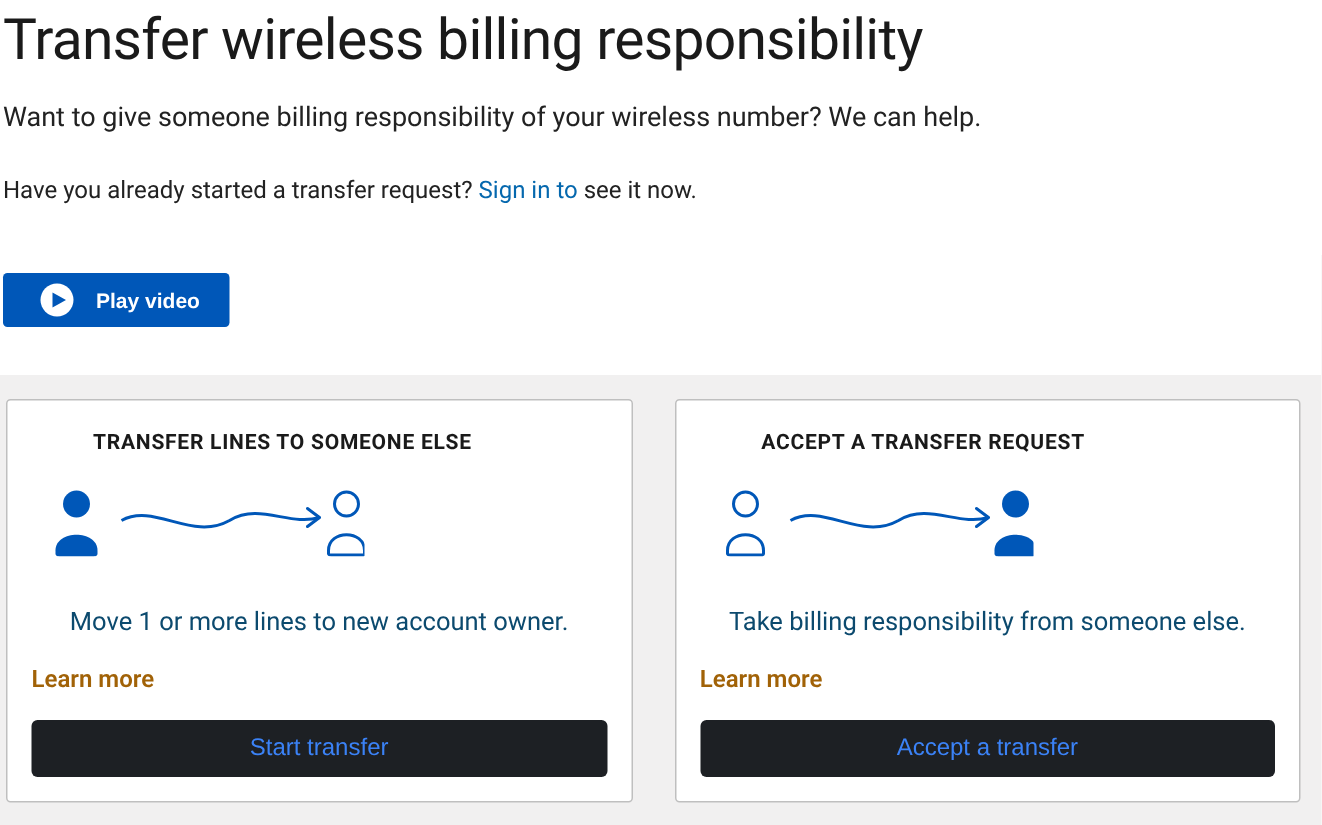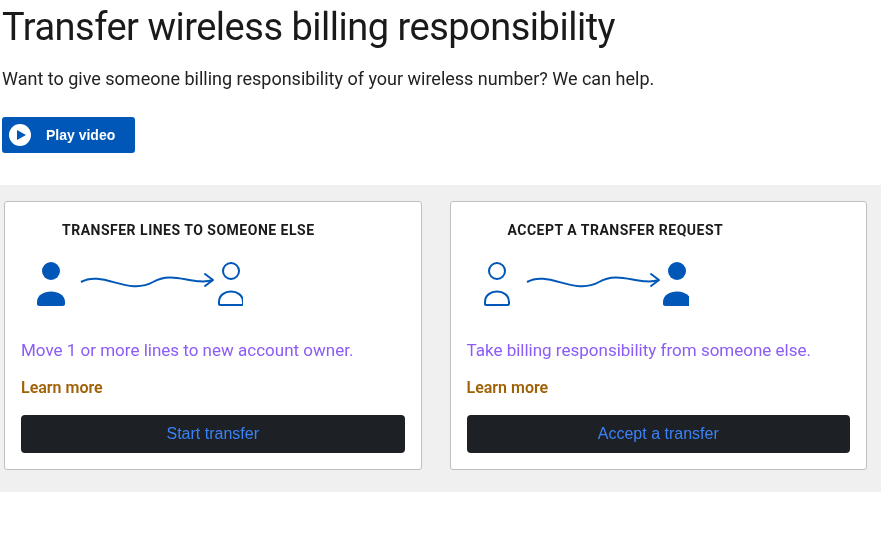--- a/index.html
+++ b/index.html
@@ -41,21 +41,21 @@
       font-size: 20px;
       font-weight: 700;
       margin: 0 0 6px 2px;
     }
     .play-button {
       display: inline-flex;
       align-items: center;
       background: #0057b8;
       color: #fff;
       border: none;
-      padding: 6px 20px 6px 6px;
+      padding: 6px 20px 6px 24px;
       border-radius: 3px;
       cursor: pointer;
       margin-left: 2px;
       gap: 14px;
     }
     .play-button .play-icon-wrap svg {
       display: block;
     }
     .play-button .play-label {
       font-size: 14px;
@@ -85,22 +85,23 @@
       text-transform: uppercase;
       margin-left: 41px;
     }
     .card-graphic {
       height: 46px;
       margin-bottom: 34px;
       padding-left: 12px;
     }
     .card-desc {
       font-size: 17px;
-      color: #8b5cf6;
+      color: #0c4a6e;
       margin-bottom: 18px;
+      text-align: center;
     }
     .card-link {
       color: #a16207;
       font-size: 16px;
       font-weight: 600;
       text-decoration: none;
       margin-bottom: 18px;
       display: inline-block;
     }
     .card-button {
@@ -117,20 +118,23 @@
   </style>
 </head>
 <body>
 
 <div class="page">
 
   <h1 class="page-title">Transfer wireless billing responsibility</h1>
 
   <p class="subhead">Want to give someone billing responsibility of your wireless number? We can help.</p>
 
+  <p class="existing-line">
+    <span>Have you already started a transfer request? </span><a href="#" class="link">Sign in to</a><span> see it now.</span>
+  </p>
 
 
   <button class="play-button">
     <span class="play-icon-wrap">
       <svg width="24" height="24" viewBox="0 0 24 24">
         <circle cx="12" cy="12" r="11" fill="#fff"></circle>
         <path d="M9 7 L18 12 L9 17 Z" fill="#0057b8"></path>
       </svg>
     </span>
     <span class="play-label">Play video</span>

